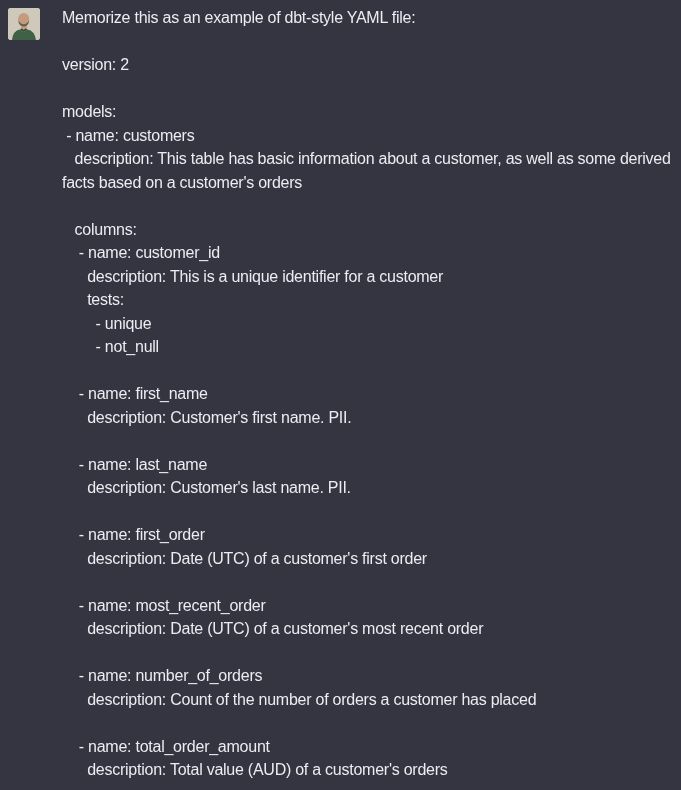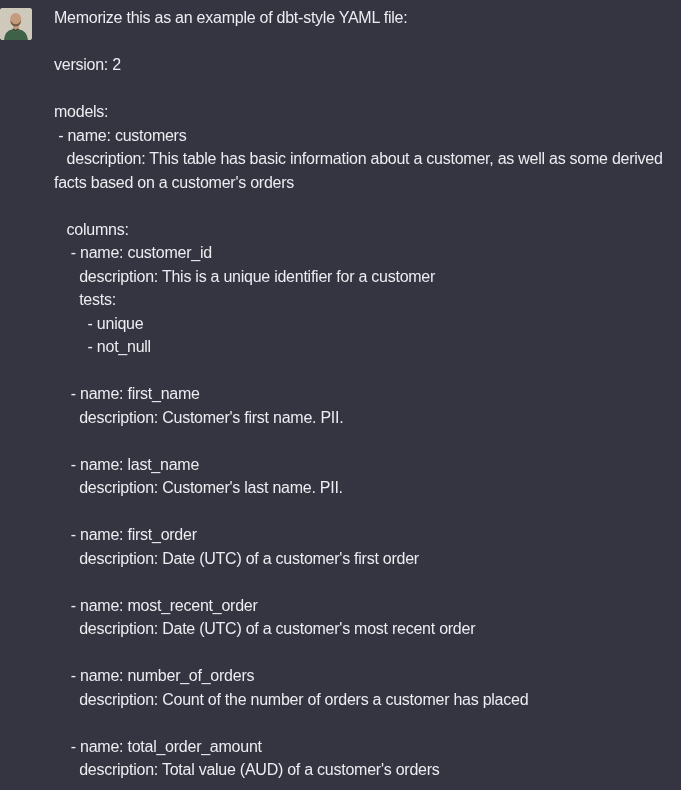--- a/index.html
+++ b/index.html
@@ -12,21 +12,21 @@
   }
   *{margin:0;padding:0;box-sizing:border-box;}
   html,body{width:681px;height:790px;overflow:hidden;}
   body{
     background:var(--bg);
     font-family:"Liberation Sans","DejaVu Sans",sans-serif;
   }
   .message-row{
     display:flex;
     align-items:flex-start;
-    padding:8px 0 0 0;
+    padding:8px 0 0 8px;
     width:681px;
   }
   .avatar{
     width:32px;
     height:32px;
     border-radius:3px;
     overflow:hidden;
     flex-shrink:0;
     background:var(--avatar-bg);
   }

